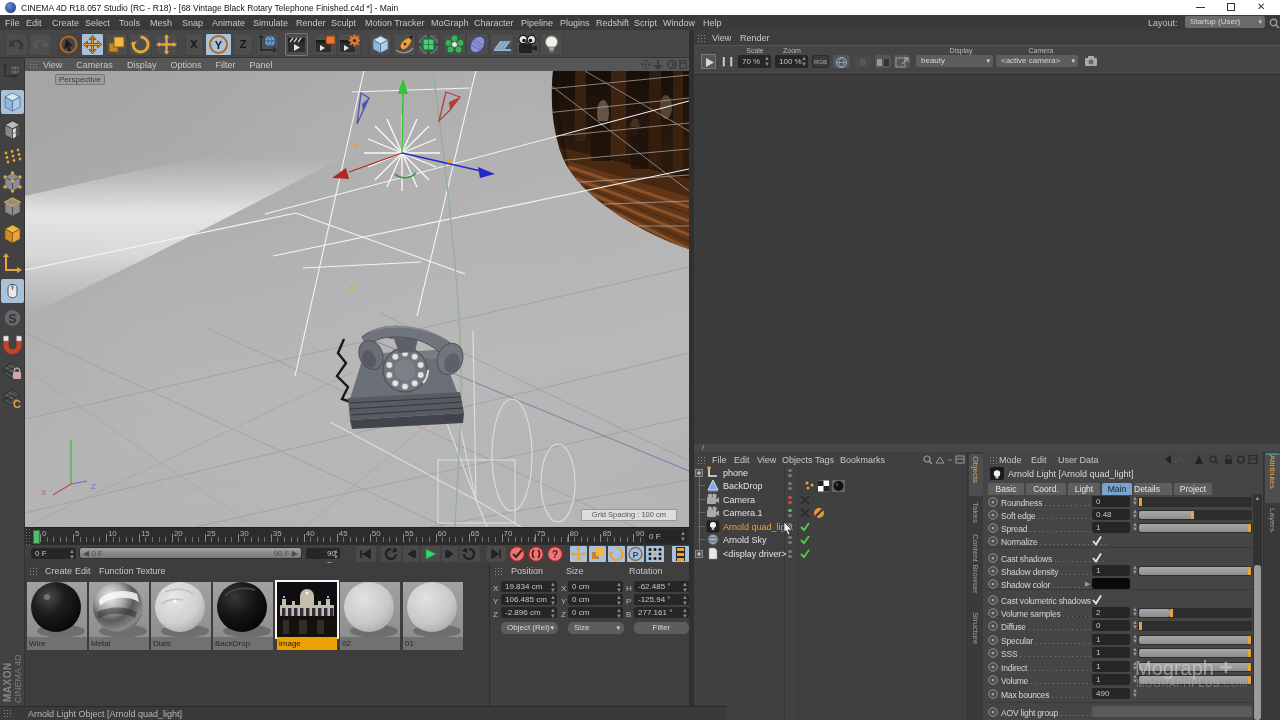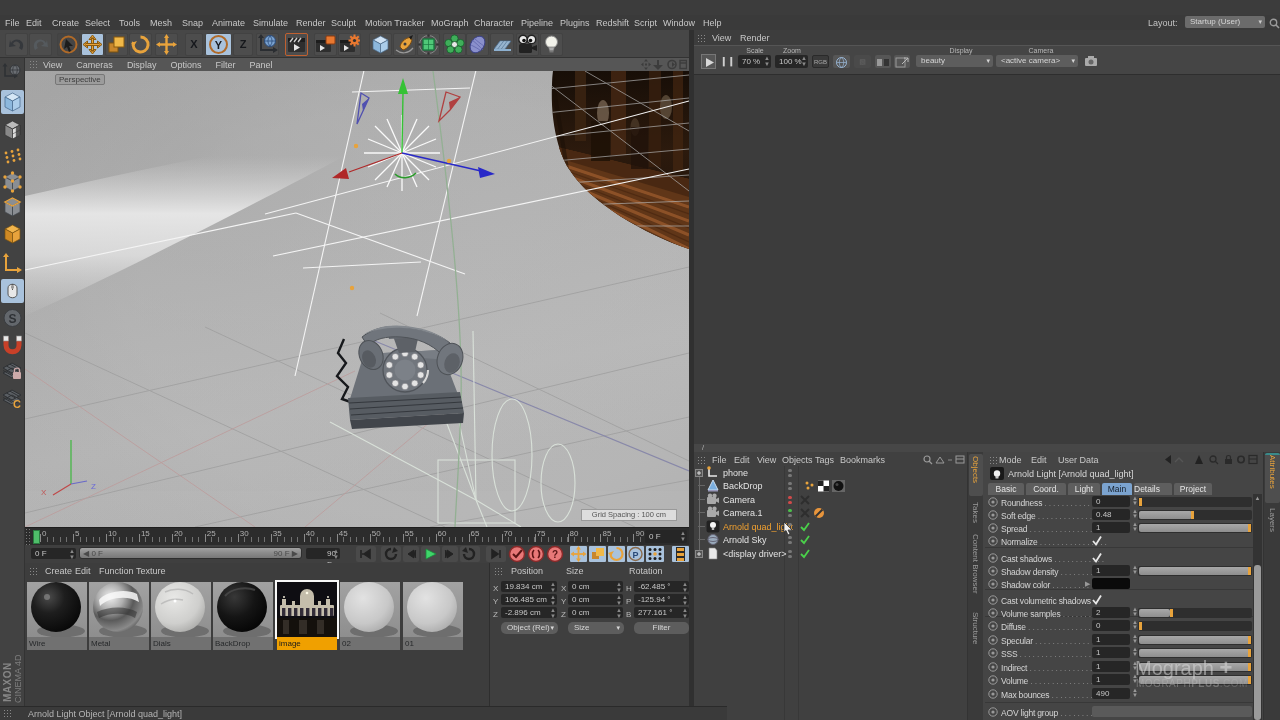--- a/index.html
+++ b/index.html
@@ -17,20 +17,27 @@
 .mi { position:absolute; top:0; }
 .tb { position:absolute; top:3px; width:23px; height:23px; background:#4d4d4d;
   border:1px solid #424242; border-radius:2px; }
 .tbs { background:#a9c2dc; }
 .sbi { position:absolute; left:1px; width:23px; height:24px; border-radius:2px; }
 </style>
 </head>
 <body>
 <div id="stage">
 
+<div class="abs" style="left:0;top:0;width:1280px;height:15px;background:#ffffff;">
+  <div class="abs" style="left:5px;top:2px;width:11px;height:11px;border-radius:6px;background:radial-gradient(circle at 35% 35%, #6a8fd0, #1a2f6a);"></div>
+  <div class="abs" style="left:21px;top:2.5px;color:#111;font-size:8.5px;">CINEMA 4D R18.057 Studio (RC - R18) - [68 Vintage Black Rotary Telephone Finished.c4d *] - Main</div>
+  <div class="abs" style="left:1196px;top:7px;width:9px;height:1px;background:#333;"></div>
+  <div class="abs" style="left:1227px;top:3px;width:8px;height:8px;border:1px solid #333;"></div>
+  <div class="abs" style="left:1257px;top:2px;color:#333;font-size:10px;line-height:10px;">✕</div>
+</div>
 
 <div class="abs" style="left:0;top:15px;width:1280px;height:15px;background:#3a3a3a;">
   <div class="abs txt" style="left:0;top:3px;">
     <span class="mi" style="left:5px">File</span>
         <span class="mi" style="left:26px">Edit</span>
         <span class="mi" style="left:52px">Create</span>
         <span class="mi" style="left:85px">Select</span>
         <span class="mi" style="left:119px">Tools</span>
         <span class="mi" style="left:150px">Mesh</span>
         <span class="mi" style="left:182px">Snap</span>

